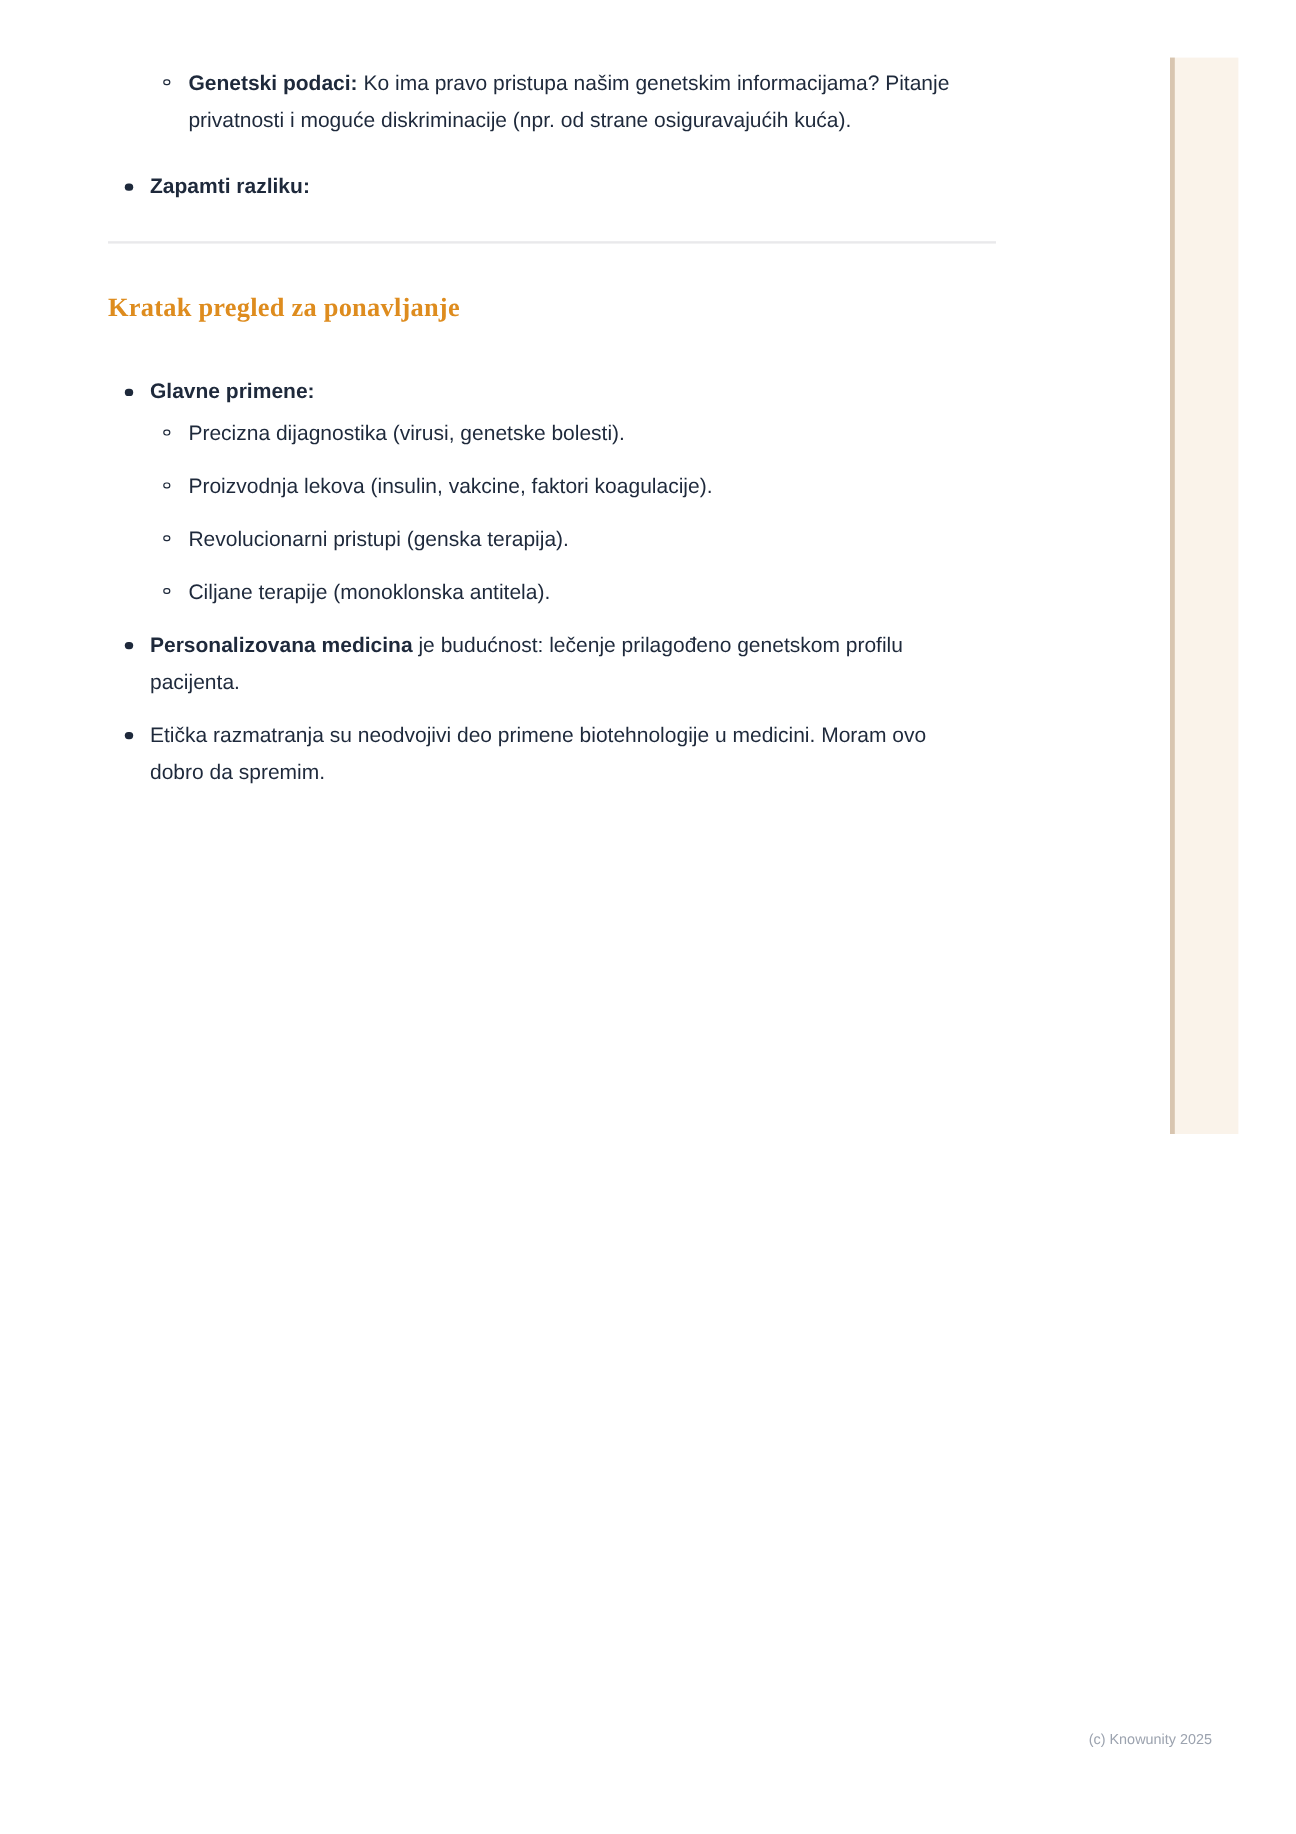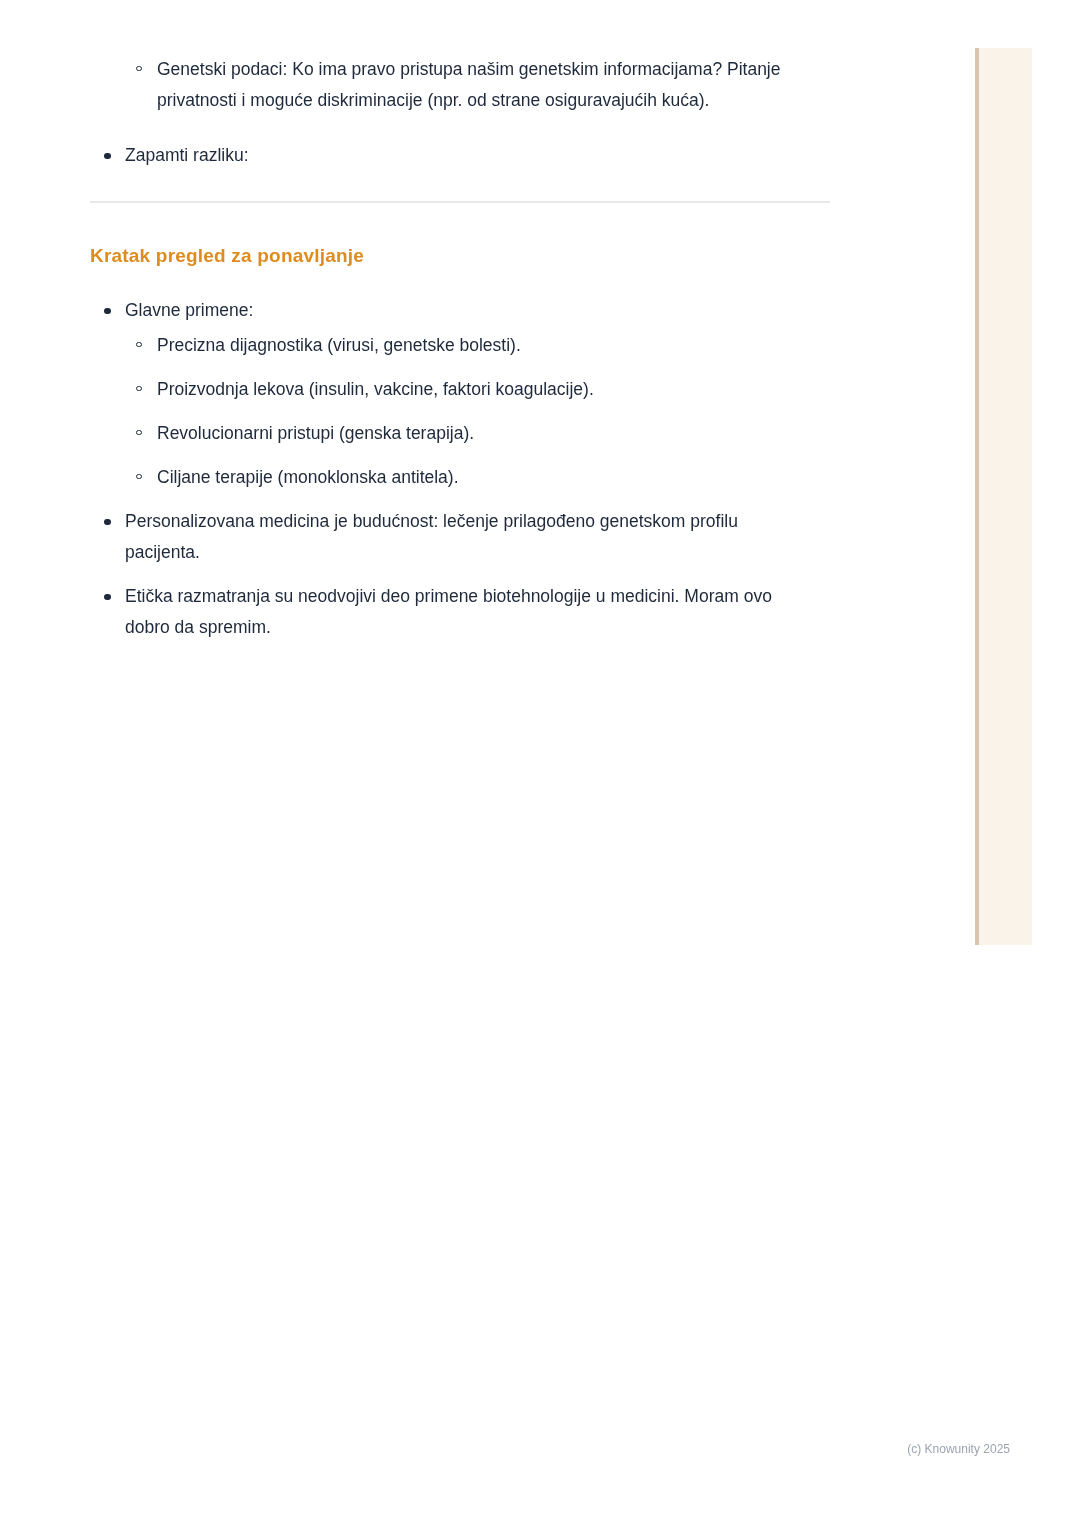--- a/index.html
+++ b/index.html
@@ -58,43 +58,44 @@
     width: 5.5px;
     height: 5.5px;
     border: 1.8px solid #1E293B;
     border-radius: 50%;
     background: transparent;
   }
 
   .txt { display: block; }
   .w-lvl1 { max-width: 680px; }
   .w-lvl2 { max-width: 642px; }
-  b, .bold { font-weight: 400; }
+  b, .bold { font-weight: 700; }
 
   .gap-after-lg { margin-bottom: 24px; }
 
   .sublist { margin-top: 4px; }
   .sublist .li { margin-bottom: 13px; }
   .sublist .li:last-child { margin-bottom: 0; }
 
   .divider {
     height: 2px;
     background: #E9E9EB;
     margin-top: 30px;
     margin-bottom: 35px;
     width: 740px;
   }
 
   .section-heading {
-    font-size: 19px;
+    font-size: 22px;
     line-height: 36px;
     font-weight: 700;
     color: #DE8C1E;
-    margin-bottom: 21px;
+    margin-bottom: 37px;
     letter-spacing: 0.2px;
+    font-family: Liberation Serif, serif;
   }
 
   .review-list .li-extra-top { margin-top: 7px; }
 
   .footer {
     position: absolute;
     top: 1440px;
     right: 70px;
     font-size: 12px;
     line-height: 18px;

